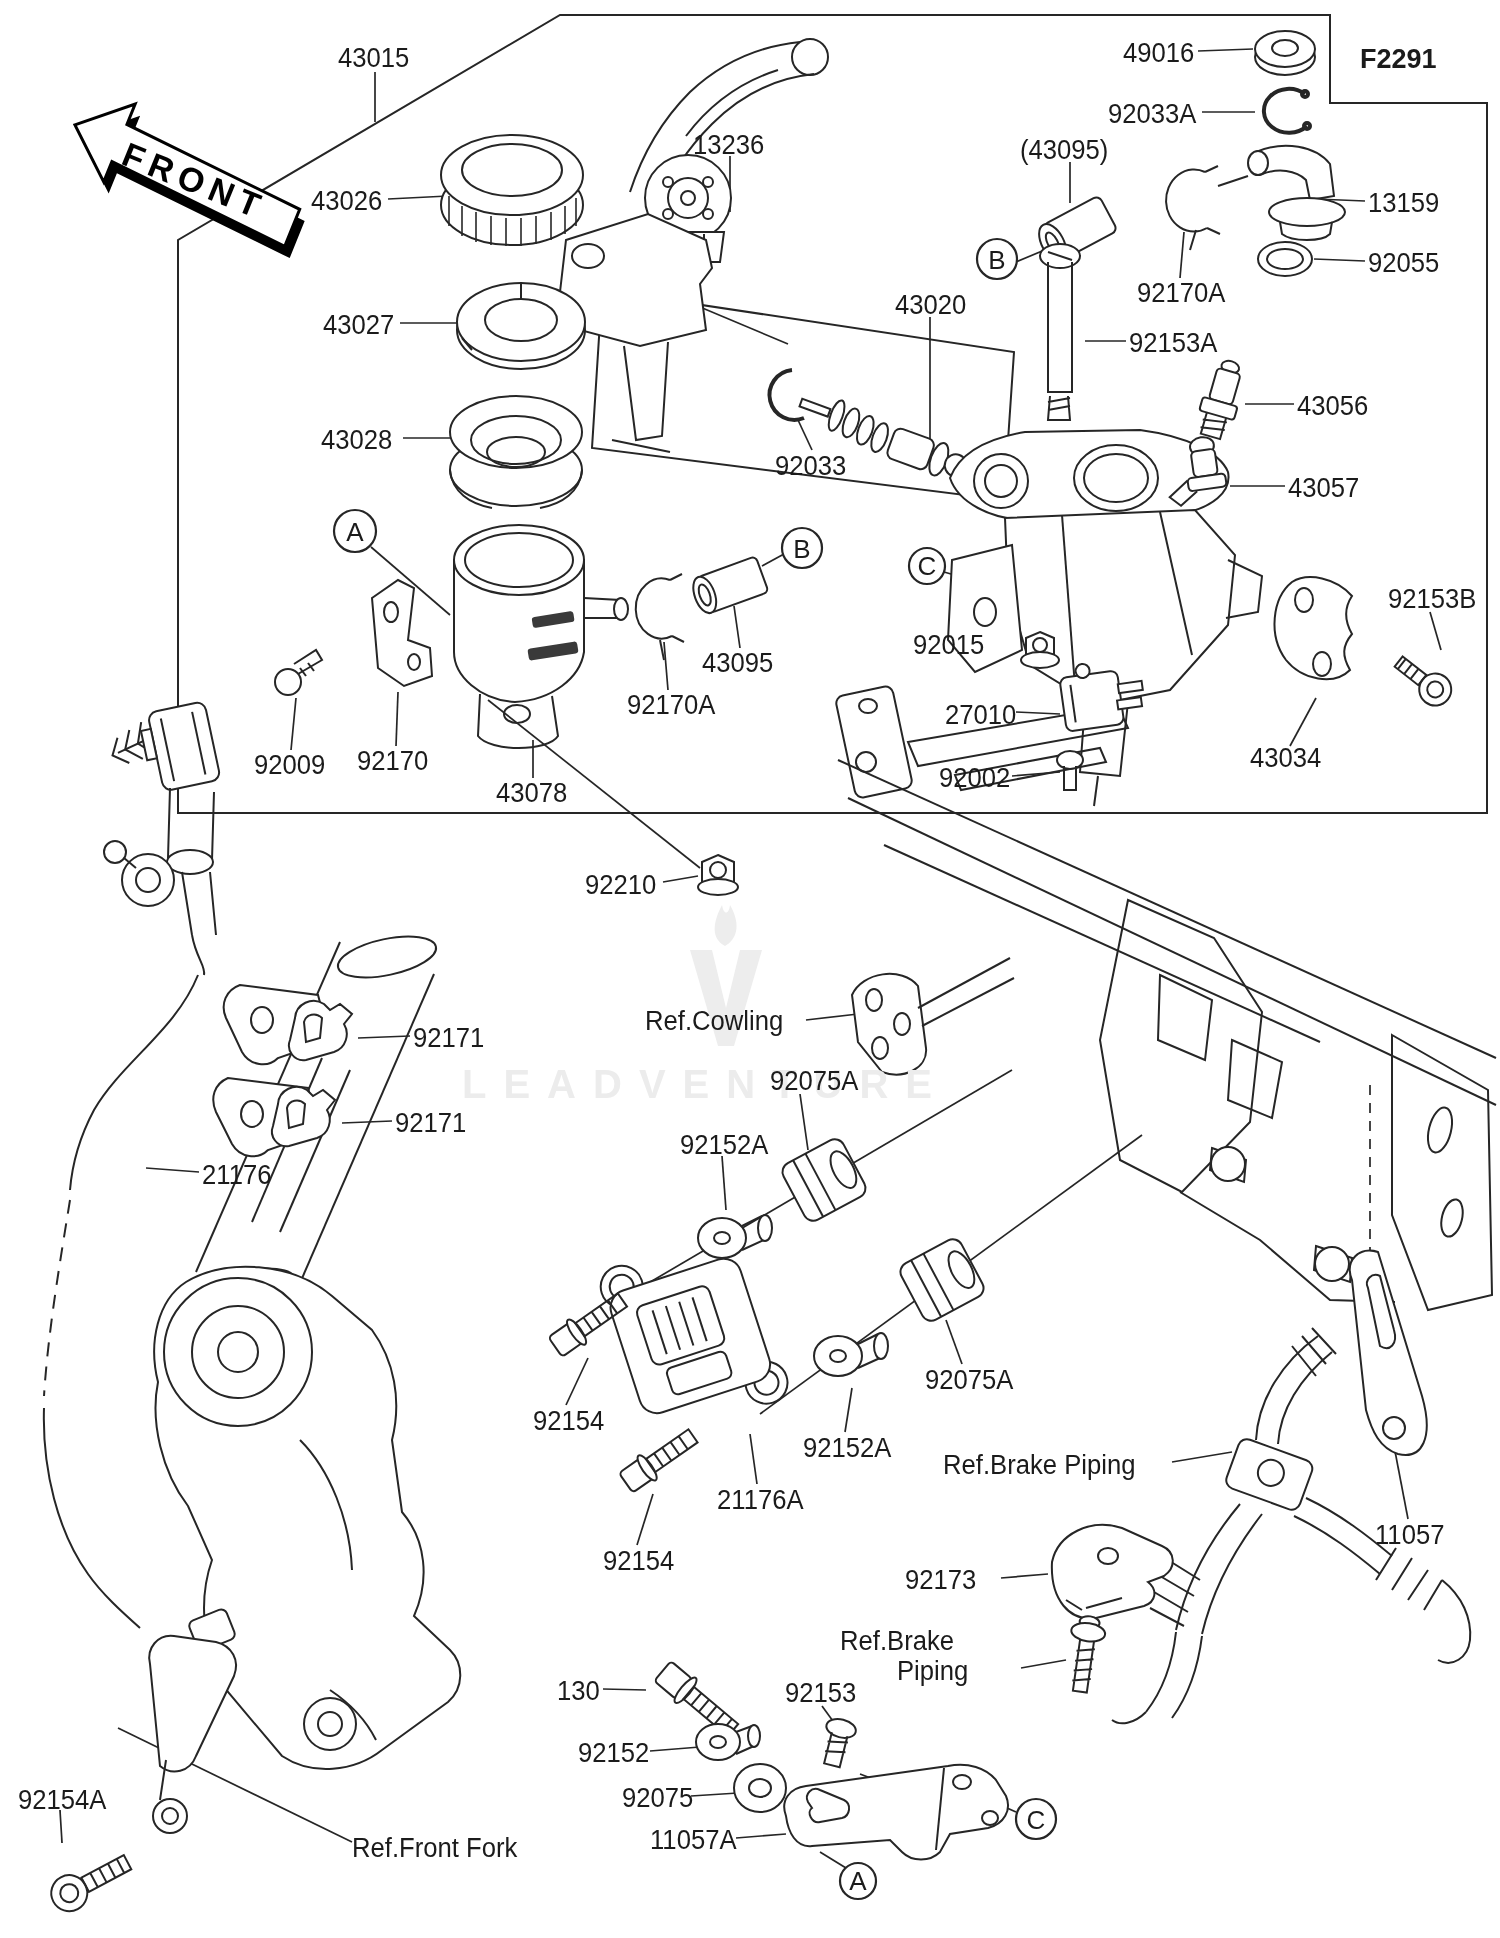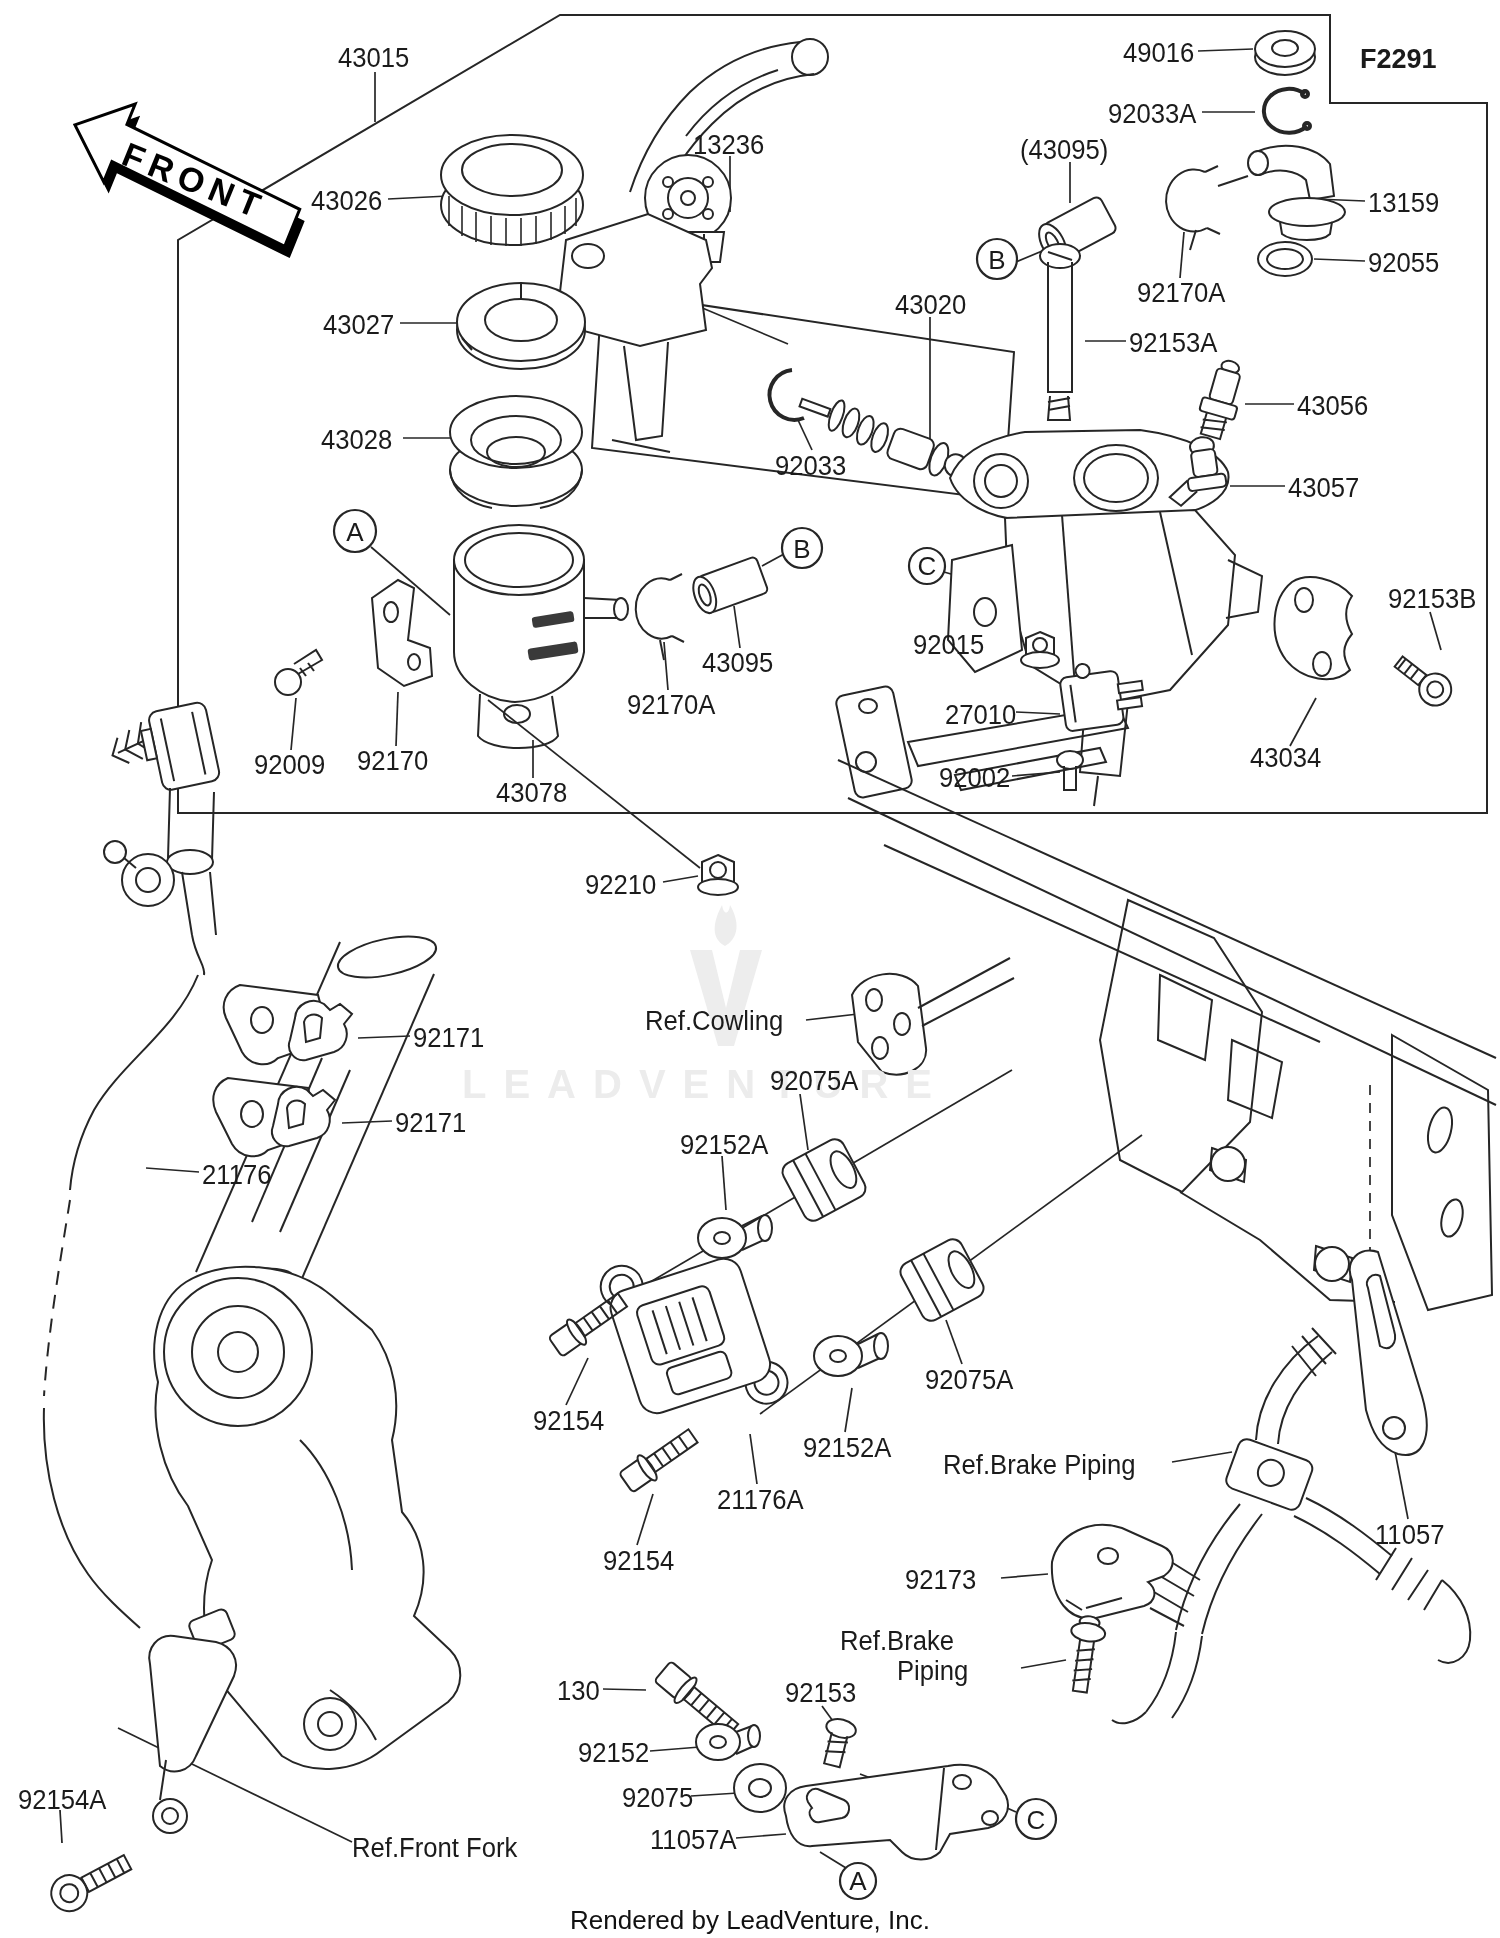--- a/index.html
+++ b/index.html
@@ -580,15 +580,14 @@
 <div class="co" style="left:897px;top:1658px">Piping</div>
 <div class="co" style="left:785px;top:1680px">92153</div>
 <div class="co" style="left:557px;top:1678px">130</div>
 <div class="co" style="left:578px;top:1740px">92152</div>
 <div class="co" style="left:622px;top:1785px">92075</div>
 <div class="co" style="left:650px;top:1827px">11057A</div>
 <div class="co" style="left:603px;top:1548px">92154</div>
 <div class="co" style="left:18px;top:1787px">92154A</div>
 <div class="co" style="left:352px;top:1835px">Ref.Front Fork</div>
 
-<div class="footer">Rendered by LeadVenture, Inc.</div>
 
 </div>
 
 </body></html>

